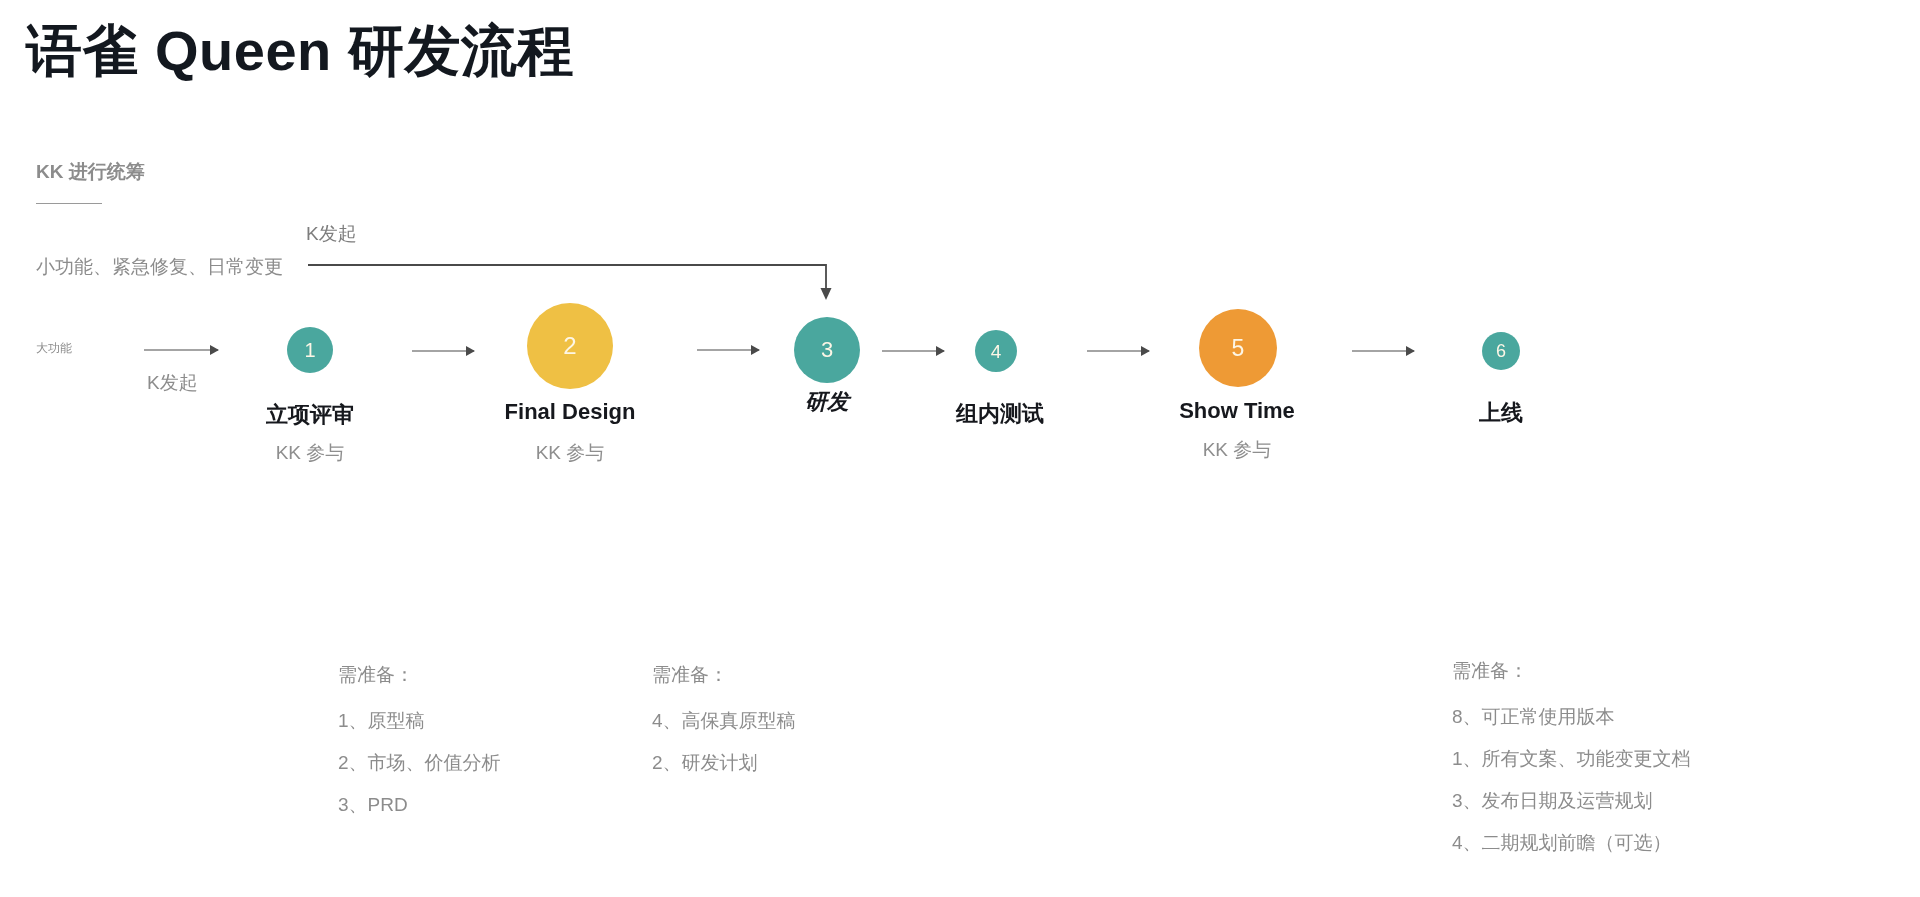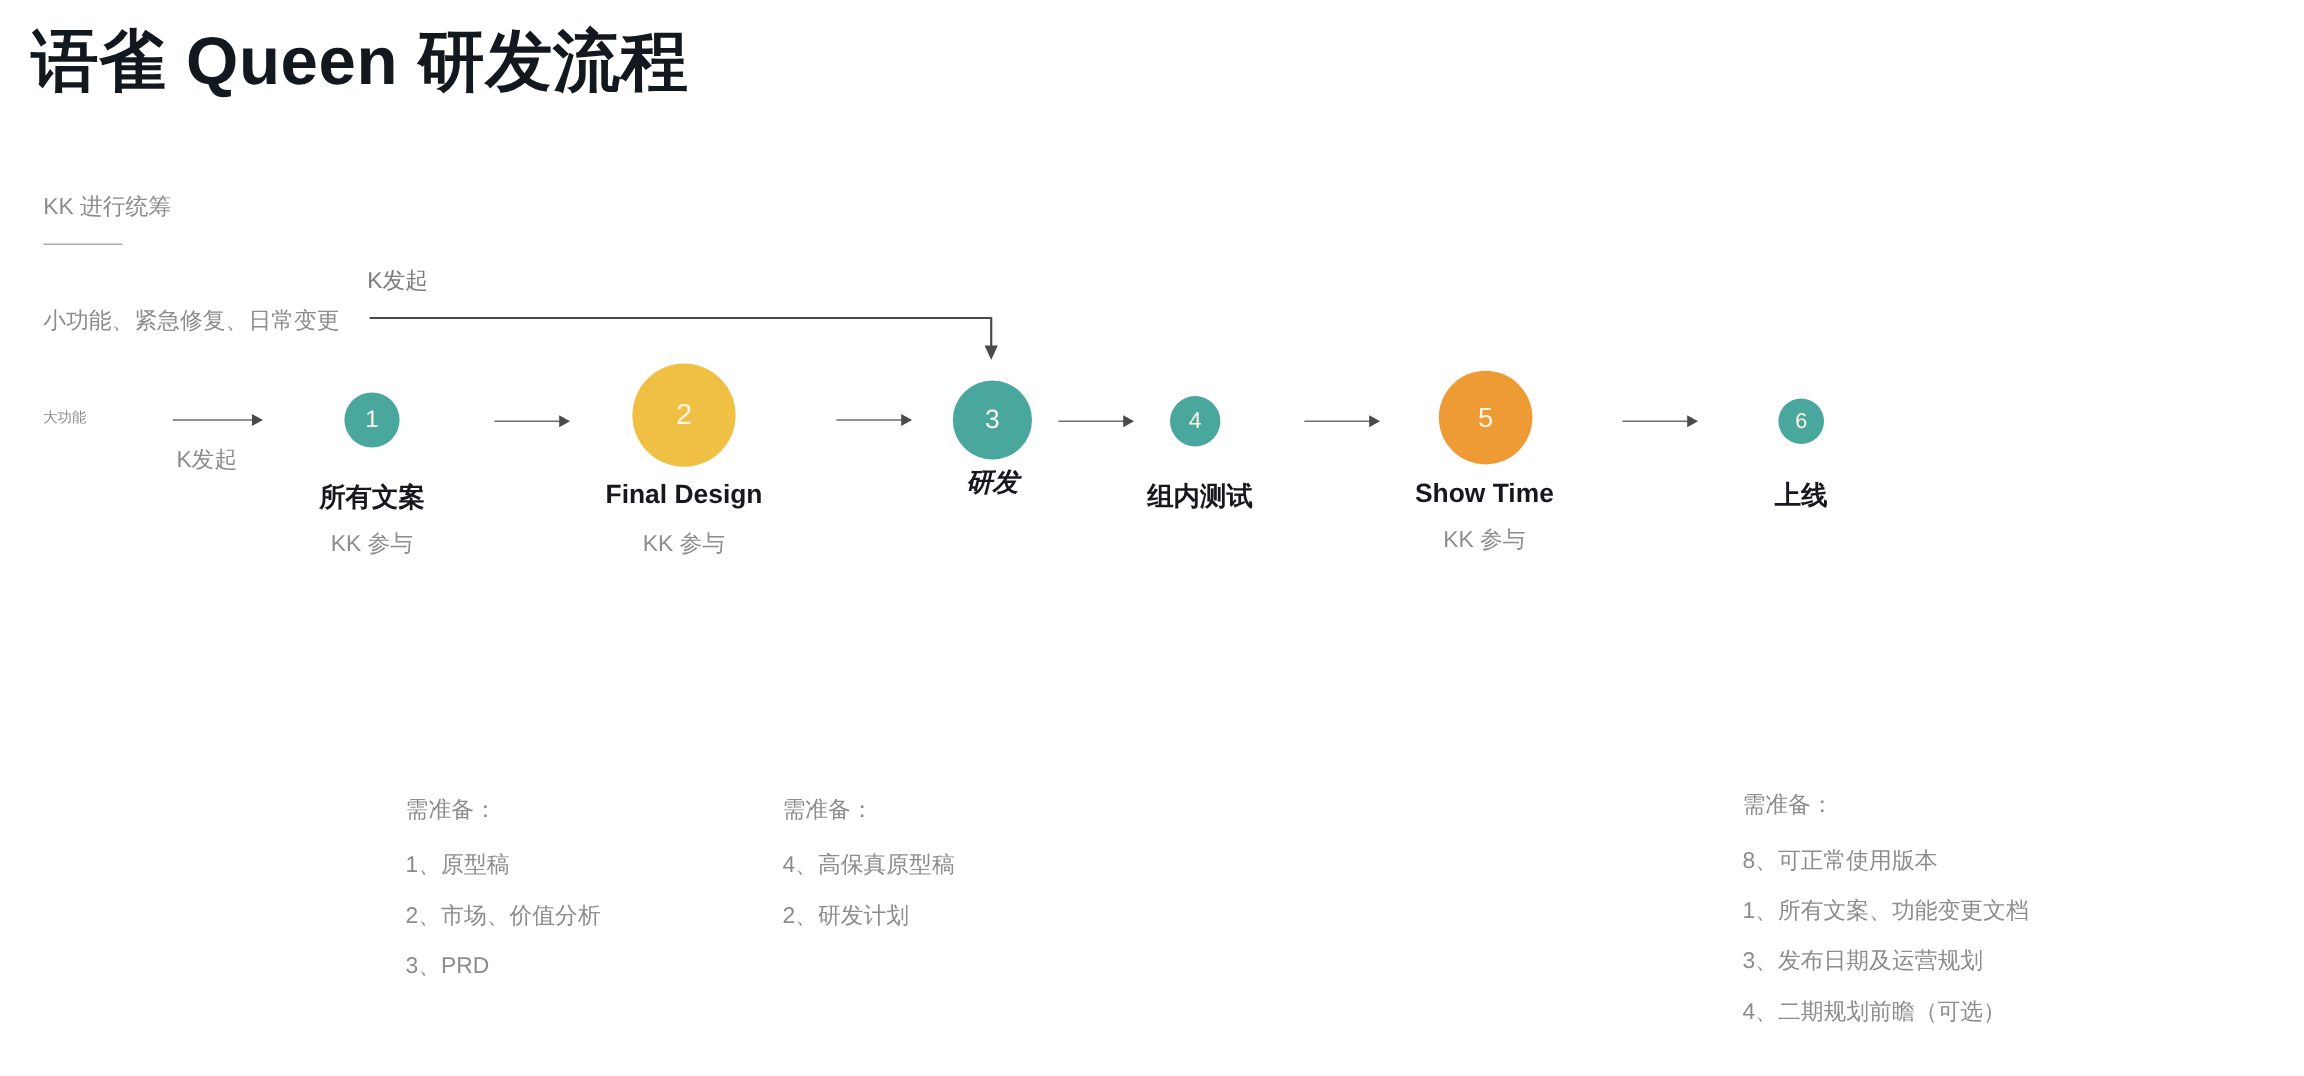--- a/index.html
+++ b/index.html
@@ -88,21 +88,21 @@
   }
   .checklist.wide .ck-item{margin-bottom:16px;}
 </style>
 </head>
 <body>
 
 <div class="canvas">
 
   <div class="title">语雀 Queen 研发流程</div>
 
-  <div class="src-label" style="left:36px;top:159px;">KK 进行统筹</div>
+  <div class="src-label" style="left:36px;top:159px;font-weight:bold;">KK 进行统筹</div>
   <div class="src-rule" style="left:36px;top:203px;width:66px;"></div>
 
   <div class="src-label" style="left:36px;top:254px;">小功能、紧急修复、日常变更</div>
 
   <div class="elbow-label" style="left:306px;top:221px;">K发起</div>
 
   <svg class="elbow" viewBox="0 0 1920 897" width="1920" height="897">
     <path d="M 308 265 L 826 265 L 826 290" fill="none" stroke="#4a4a4a" stroke-width="1.8"></path>
     <path d="M 826 300 L 820.5 288 L 831.5 288 Z" fill="#4a4a4a"></path>
   </svg>
@@ -114,21 +114,21 @@
     <div class="arrow" style="left:144px;top:342px;width:74px;height:16px;">
       <div class="shaft"></div>
         <div class="head"></div>
     </div>
     <div class="arrow-sub" style="left:147px;top:370px;">K发起</div>
 
     <div class="node">
       <div class="bubble" style="left:287px;top:327px;width:46px;height:46px;background:#4aa79e;font-size:20px;">
         <span>1</span>
       </div>
-      <div class="node-title" style="left:310px;top:400px;">所有文案</div>
+      <div class="node-title" style="left:310px;top:400px;">立项评审</div>
       <div class="node-sub" style="left:310px;top:440px;">KK 参与</div>
     </div>
 
     <div class="arrow" style="left:412px;top:343px;width:62px;height:16px;">
       <div class="shaft"></div>
         <div class="head"></div>
     </div>
 
     <div class="node">
       <div class="bubble" style="left:527px;top:303px;width:86px;height:86px;background:#efc044;font-size:24px;">

